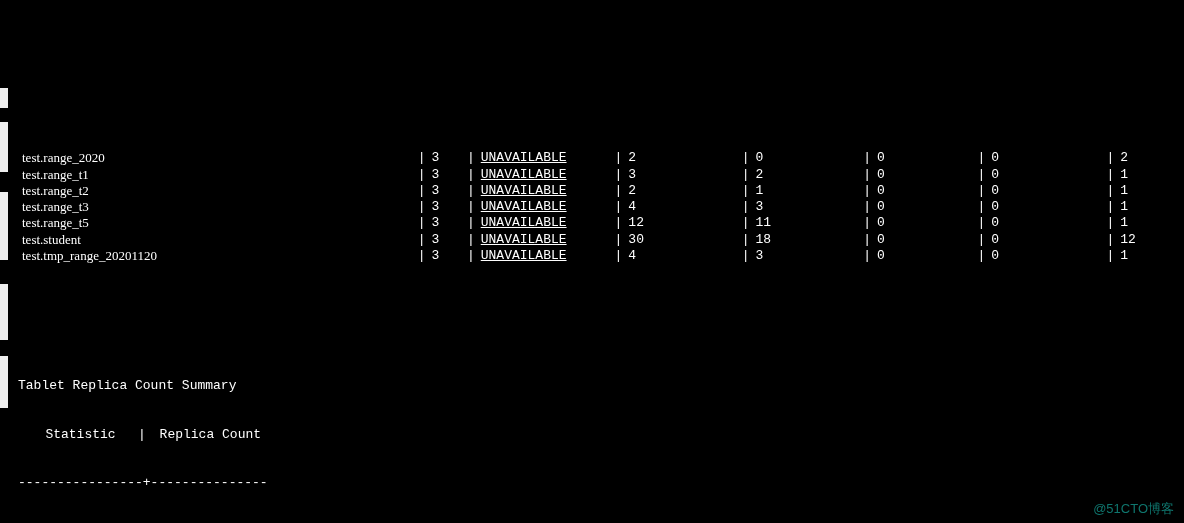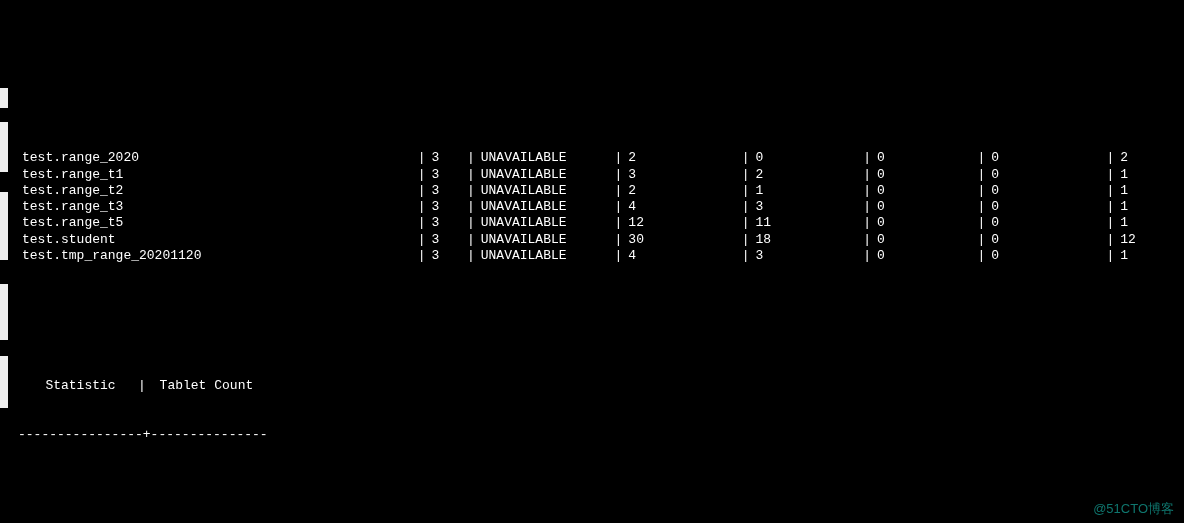--- a/index.html
+++ b/index.html
@@ -30,23 +30,23 @@
           #eee 122px 172px,
           #000 172px 192px,
           #eee 192px 260px,
           #000 260px 284px,
           #eee 284px 340px,
           #000 340px 356px,
           #eee 356px 408px,
           #000 408px 100%);
     }
     .row { display: flex; }
-    .c0 { width: 430px; padding-left: 4px; }
+    .c0 { width: 430px; padding-left: 4px; font-family: Liberation Serif, serif; }
     .c1 { width: 38px; text-align: left; }
-    .c2 { width: 144px; }
+    .c2 { width: 144px; text-decoration: underline; }
     .c3 { width: 122px; }
     .c4 { width: 116px; }
     .c5 { width: 108px; }
     .c6 { width: 124px; }
     .c7 { width: 60px; }
     .pipe { color: #fff; padding-right: 6px; }
     .watermark {
       position: absolute;
       right: 10px;
       bottom: 6px;
@@ -63,21 +63,22 @@
 
 
 <div class="left-gutter"></div>
 
 <div class="terminal">
 
   <div id="table-body"><div class="row"><span class="c0">test.range_2020</span><span class="pipe">|</span><span class="c1">3</span><span class="pipe">|</span><span class="c2">UNAVAILABLE</span><span class="pipe">|</span><span class="c3">2</span><span class="pipe">|</span><span class="c4">0</span><span class="pipe">|</span><span class="c5">0</span><span class="pipe">|</span><span class="c6">0</span><span class="pipe">|</span><span class="c7">2</span></div><div class="row"><span class="c0">test.range_t1</span><span class="pipe">|</span><span class="c1">3</span><span class="pipe">|</span><span class="c2">UNAVAILABLE</span><span class="pipe">|</span><span class="c3">3</span><span class="pipe">|</span><span class="c4">2</span><span class="pipe">|</span><span class="c5">0</span><span class="pipe">|</span><span class="c6">0</span><span class="pipe">|</span><span class="c7">1</span></div><div class="row"><span class="c0">test.range_t2</span><span class="pipe">|</span><span class="c1">3</span><span class="pipe">|</span><span class="c2">UNAVAILABLE</span><span class="pipe">|</span><span class="c3">2</span><span class="pipe">|</span><span class="c4">1</span><span class="pipe">|</span><span class="c5">0</span><span class="pipe">|</span><span class="c6">0</span><span class="pipe">|</span><span class="c7">1</span></div><div class="row"><span class="c0">test.range_t3</span><span class="pipe">|</span><span class="c1">3</span><span class="pipe">|</span><span class="c2">UNAVAILABLE</span><span class="pipe">|</span><span class="c3">4</span><span class="pipe">|</span><span class="c4">3</span><span class="pipe">|</span><span class="c5">0</span><span class="pipe">|</span><span class="c6">0</span><span class="pipe">|</span><span class="c7">1</span></div><div class="row"><span class="c0">test.range_t5</span><span class="pipe">|</span><span class="c1">3</span><span class="pipe">|</span><span class="c2">UNAVAILABLE</span><span class="pipe">|</span><span class="c3">12</span><span class="pipe">|</span><span class="c4">11</span><span class="pipe">|</span><span class="c5">0</span><span class="pipe">|</span><span class="c6">0</span><span class="pipe">|</span><span class="c7">1</span></div><div class="row"><span class="c0">test.student</span><span class="pipe">|</span><span class="c1">3</span><span class="pipe">|</span><span class="c2">UNAVAILABLE</span><span class="pipe">|</span><span class="c3">30</span><span class="pipe">|</span><span class="c4">18</span><span class="pipe">|</span><span class="c5">0</span><span class="pipe">|</span><span class="c6">0</span><span class="pipe">|</span><span class="c7">12</span></div><div class="row"><span class="c0">test.tmp_range_20201120</span><span class="pipe">|</span><span class="c1">3</span><span class="pipe">|</span><span class="c2">UNAVAILABLE</span><span class="pipe">|</span><span class="c3">4</span><span class="pipe">|</span><span class="c4">3</span><span class="pipe">|</span><span class="c5">0</span><span class="pipe">|</span><span class="c6">0</span><span class="pipe">|</span><span class="c7">1</span></div></div>
 
   <div>&nbsp;</div>
 
-  <div class="stat-row"><span class="sc0">   Statistic    </span><span class="pipe">|</span><span> Tablet Count</span></div>
+  <div>Tablet Replica Count Summary</div>
+  <div class="stat-row"><span class="sc0">   Statistic    </span><span class="pipe">|</span><span> Replica Count</span></div>
   <div>----------------+---------------</div>
   
 
   
 
   
   
   
   
 

